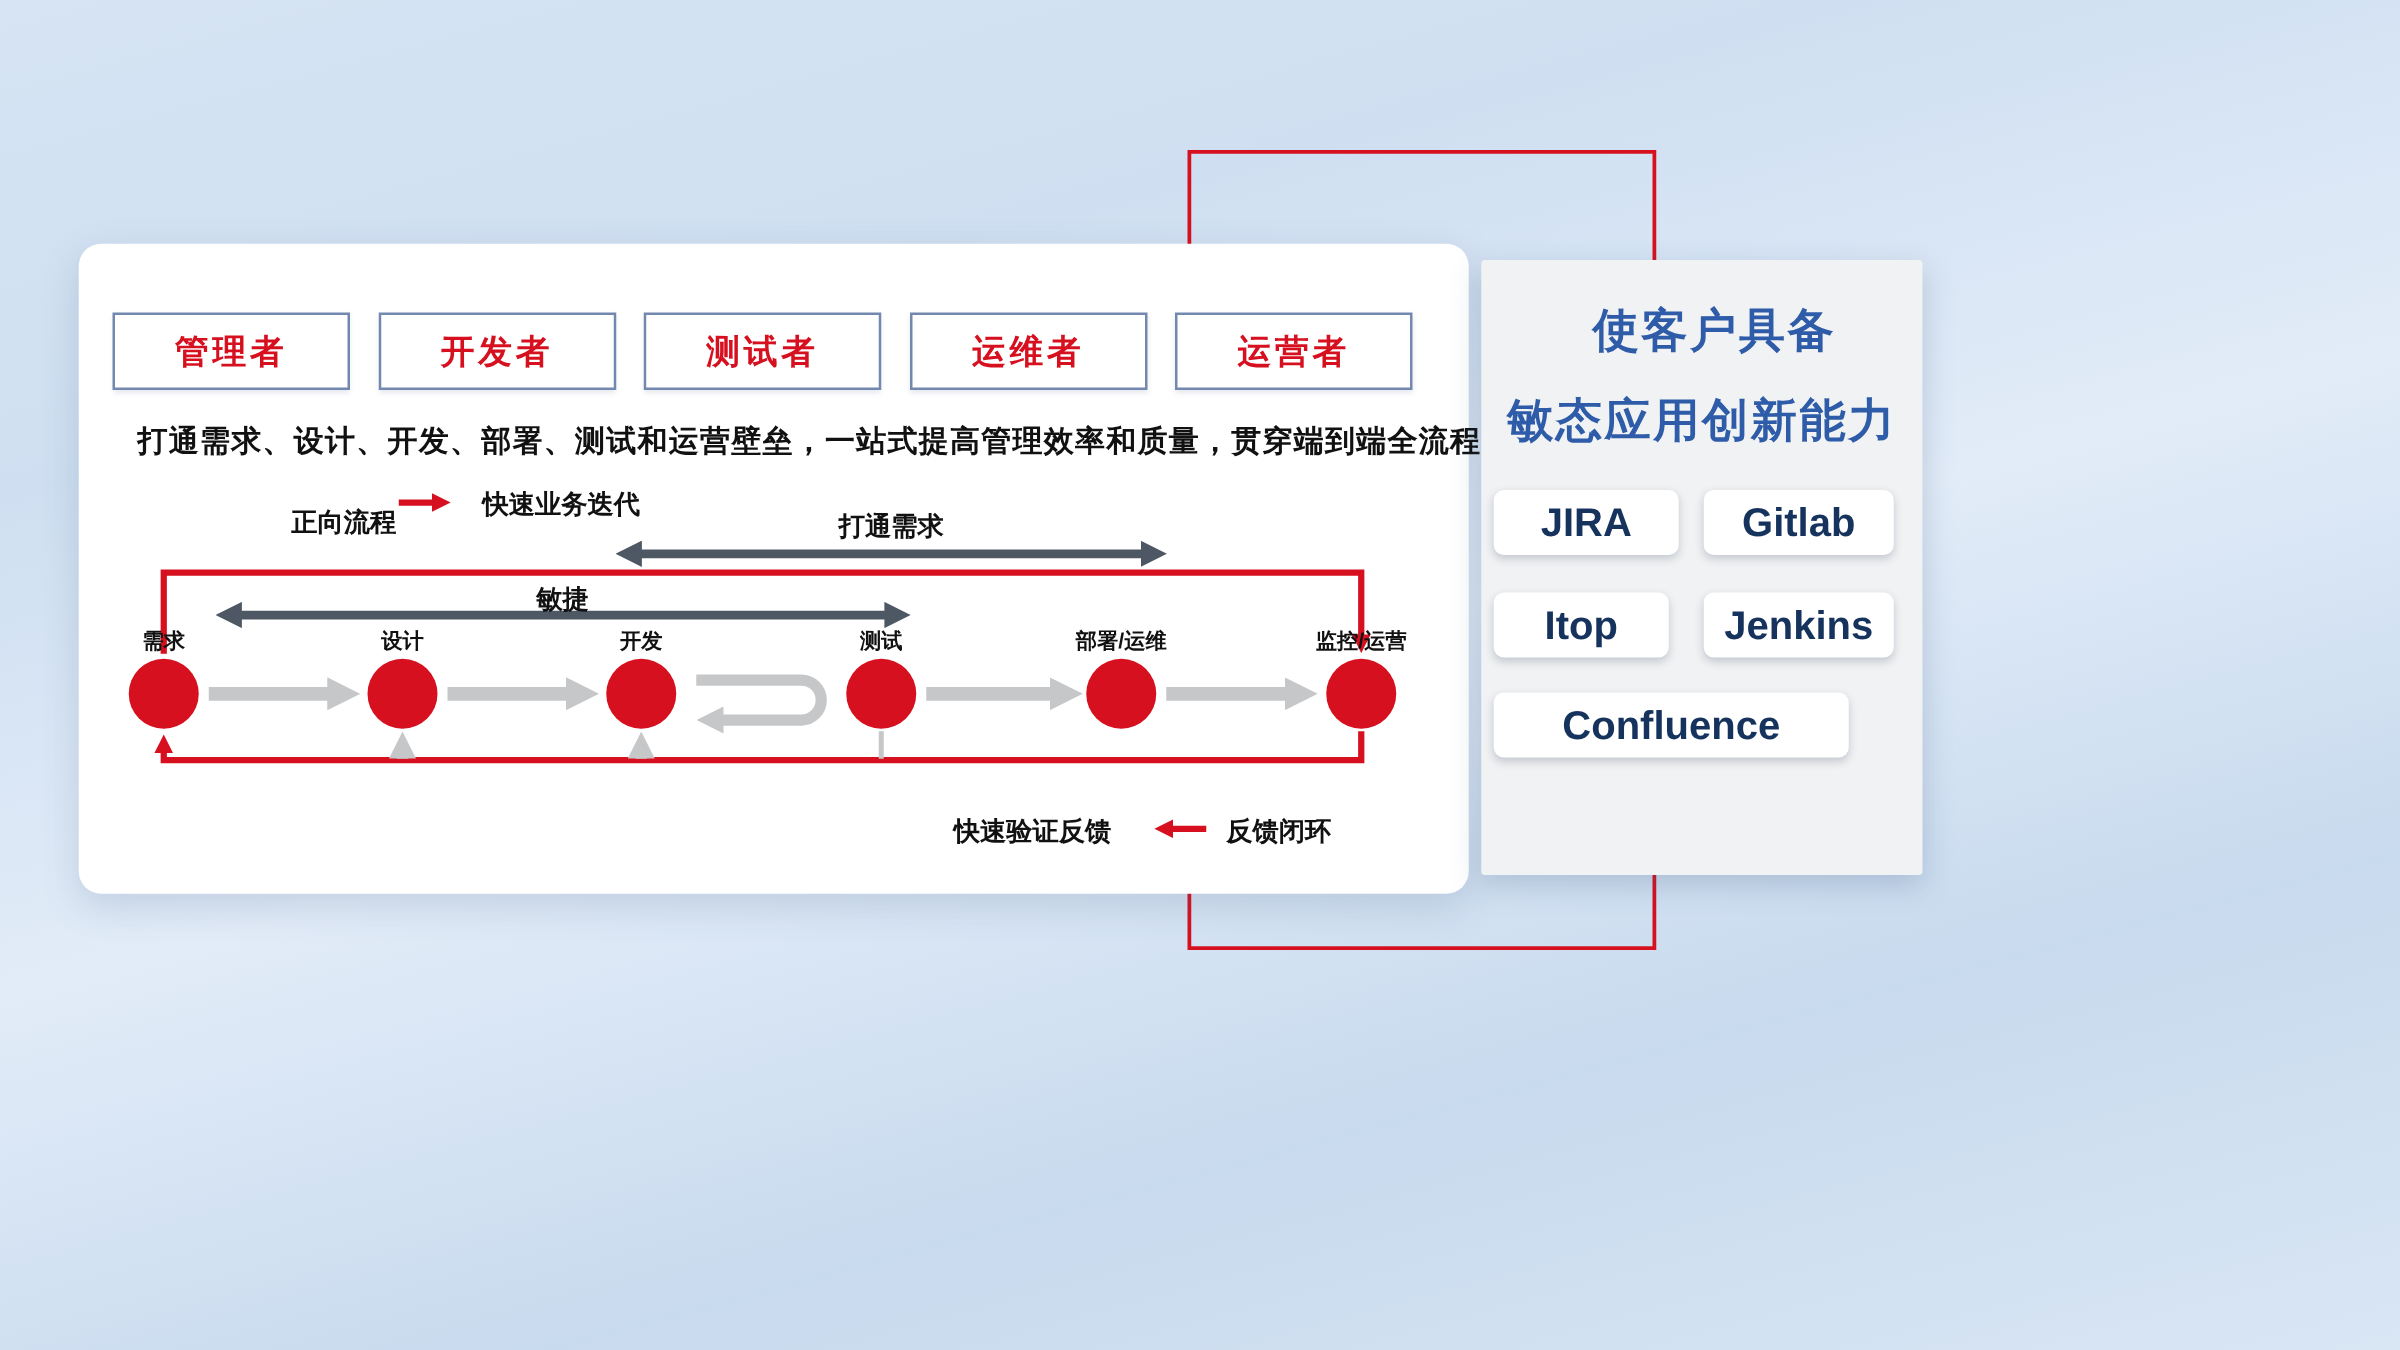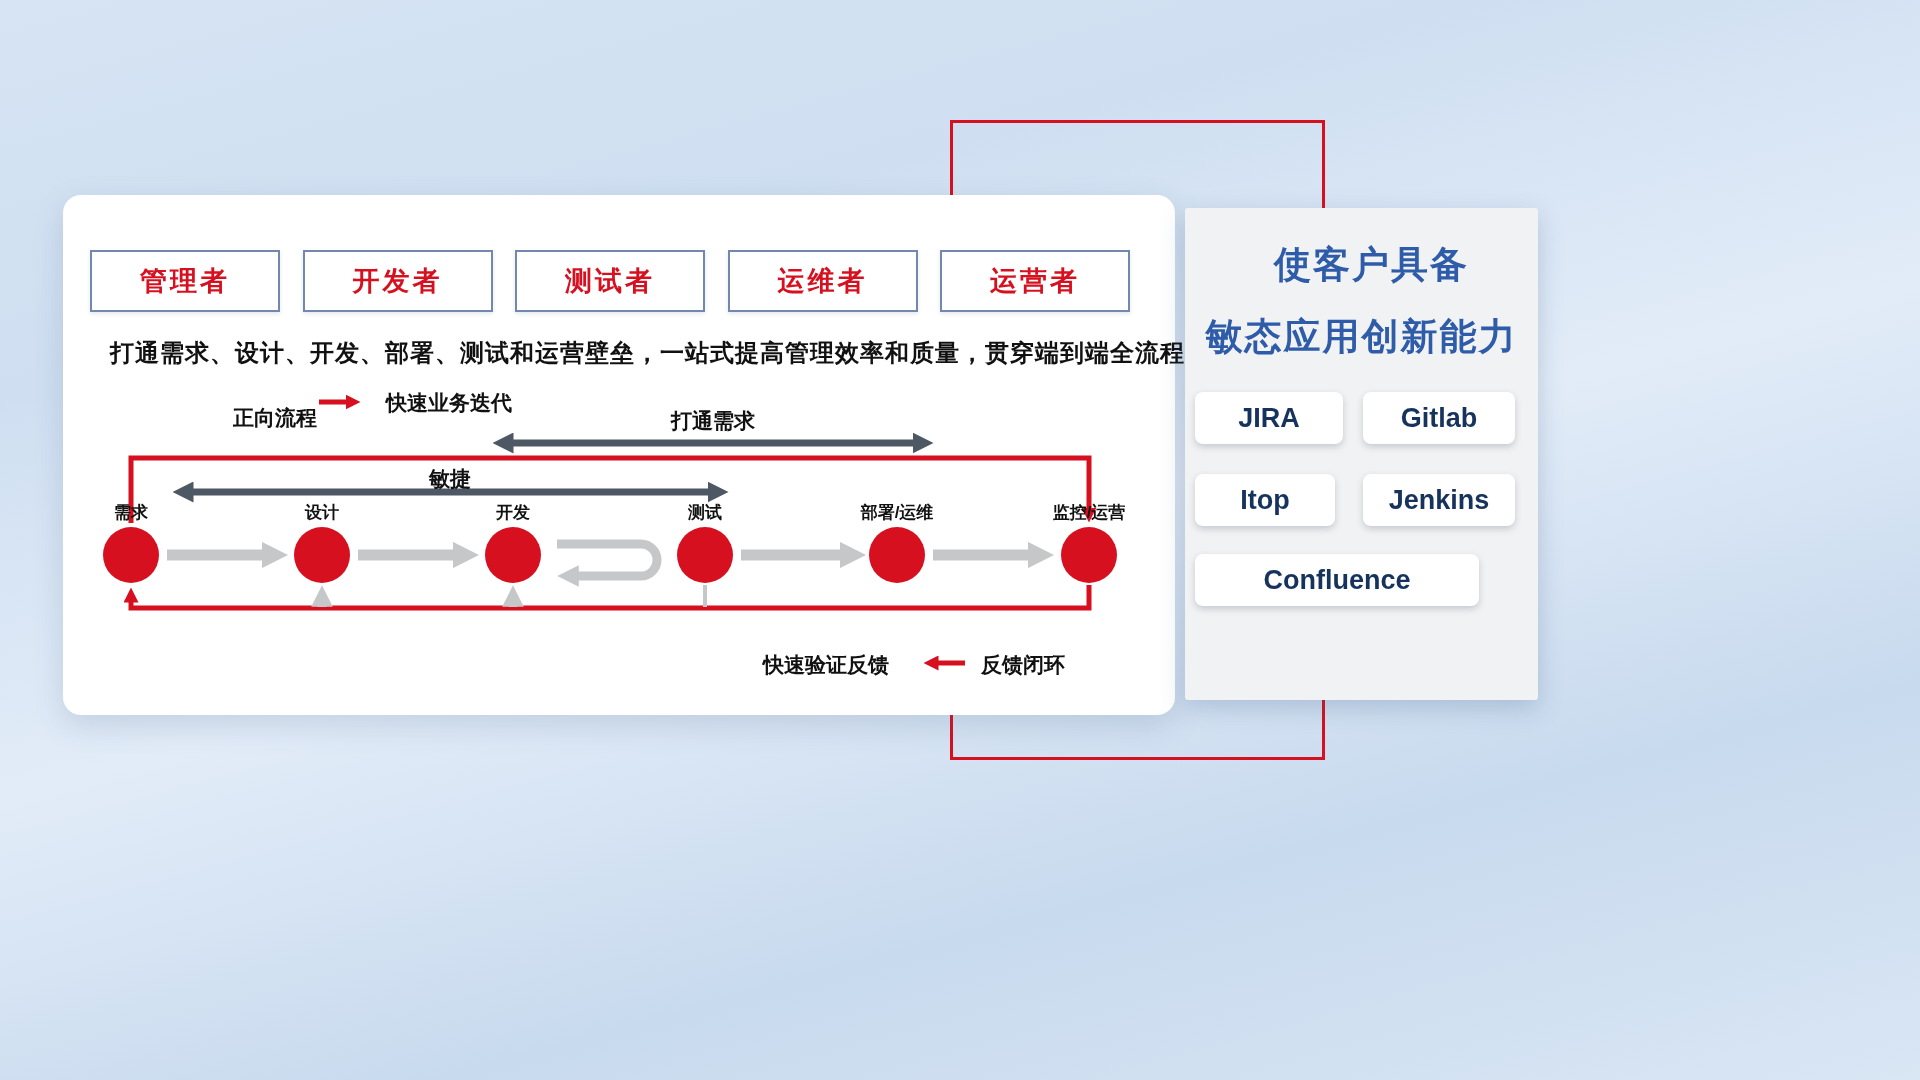--- a/index.html
+++ b/index.html
@@ -53,21 +53,21 @@
   }
   .side-title{
     position:absolute;width:100%;text-align:center;
     color:var(--blue);font-size:37px;font-weight:bold;letter-spacing:2px;
   }
   .side-title.line1{top:32px;padding-left:20px;}
   .side-title.line2{top:104px;}
   .tool-btn{
     position:absolute;height:52px;background:#fff;border-radius:8px;
     display:flex;align-items:center;justify-content:center;
-    color:var(--navy);font-size:27px;font-weight:bold;
+    color:var(--navy);font-size:32px;font-weight:bold;
     box-shadow:0 3px 7px rgba(40,60,90,.22);
   }
   .tool-jira{left:10px;top:184px;width:148px;}
   .tool-gitlab{left:178px;top:184px;width:152px;}
   .tool-itop{left:10px;top:266px;width:140px;}
   .tool-jenkins{left:178px;top:266px;width:152px;}
   .tool-confluence{left:10px;top:346px;width:284px;}
 </style>
 </head>
 <body>

